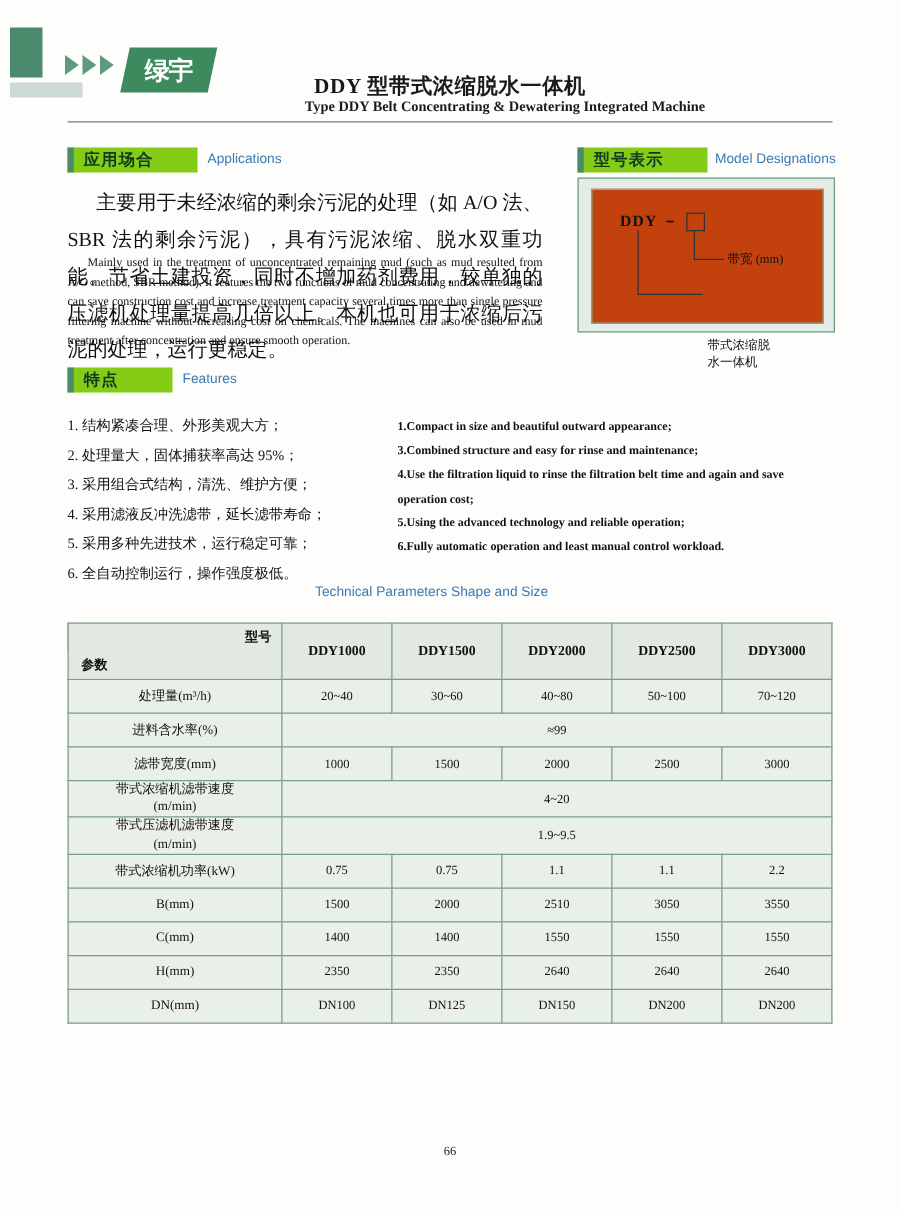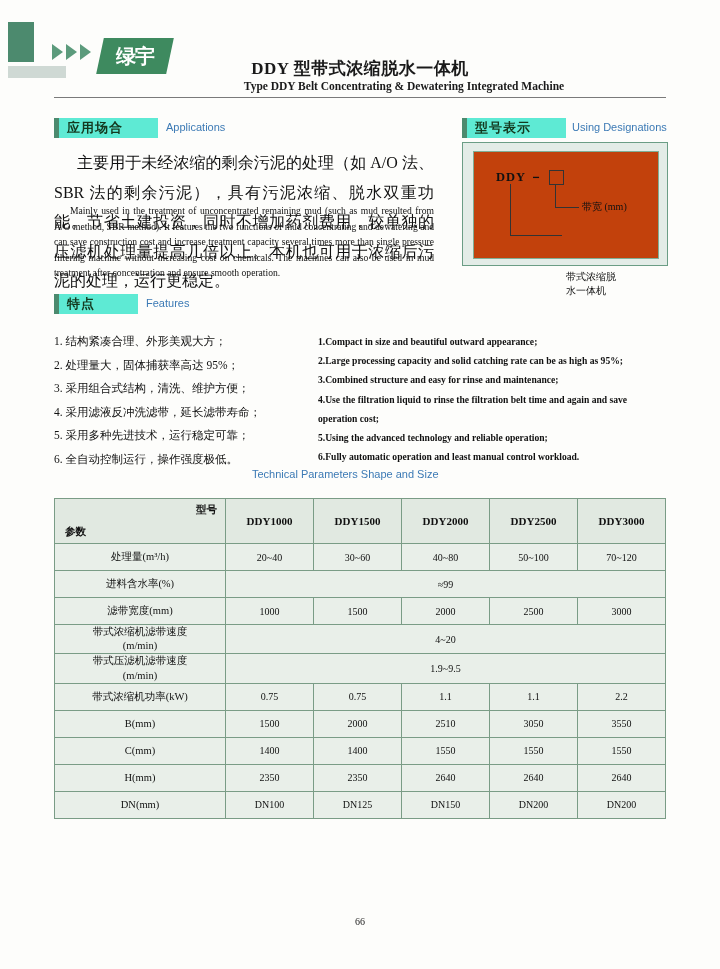--- a/index.html
+++ b/index.html
@@ -108,21 +108,21 @@
     top: 97px;
     width: 612px;
     height: 1px;
     background: #7a7a7a;
   }
 
   
   .sec-tag {
     position: absolute;
     height: 20px;
-    background: #5eead4;
+    background: #84cc16;
     border-left: 5px solid #4c8a6e;
     display: flex;
     align-items: center;
     padding: 0 10px 0 8px;
     box-sizing: border-box;
   }
   .sec-tag .zh {
     font-size: 13px;
     font-weight: bold;
     color: #14391f;
@@ -364,21 +364,21 @@
   <div class="sec-tag" id="applications-tag">
     <span class="zh">应用场合</span>
   </div>
   <div class="sec-en" id="applications-en">Applications</div>
   <div class="body-zh" id="app-zh">主要用于未经浓缩的剩余污泥的处理（如 A/O 法、SBR 法的剩余污泥），具有污泥浓缩、脱水双重功能。节省土建投资，同时不增加药剂费用，较单独的压滤机处理量提高几倍以上。本机也可用于浓缩后污泥的处理，运行更稳定。</div>
   <div class="body-en" id="app-en">Mainly used in the treatment of unconcentrated remaining mud (such as mud resulted from A/O method, SBR method). It features the two functions of  mud concentrating and dewatering and can save construction cost and increase treatment capacity several times more than single pressure filtering machine without increasing cost on chemicals. The machines can also be used in mud treatment after concentration and ensure smooth operation.</div>
 
   <div class="sec-tag" id="model-tag">
     <span class="zh">型号表示</span>
   </div>
-  <div class="sec-en" id="model-en">Using Designations</div>
+  <div class="sec-en" id="model-en">Model Designations</div>
   <div class="model-panel">
     <div class="model-inner">
       <div class="model-code">DDY －</div>
       <div class="model-box"></div>
       <div class="lead-v1"></div>
       <div class="lead-h1"></div>
       <div class="lead-v2"></div>
       <div class="lead-h2"></div>
       <div class="model-lbl1">带宽 (mm)</div>
       <div class="model-lbl2">带式浓缩脱<br>水一体机</div>
@@ -392,21 +392,20 @@
   <div id="feat-zh">
       <div>1. 结构紧凑合理、外形美观大方；</div>
       <div>2. 处理量大，固体捕获率高达 95%；</div>
       <div>3. 采用组合式结构，清洗、维护方便；</div>
       <div>4. 采用滤液反冲洗滤带，延长滤带寿命；</div>
       <div>5. 采用多种先进技术，运行稳定可靠；</div>
       <div>6. 全自动控制运行，操作强度极低。</div>
     </div>
   <div id="feat-en">
       <div>1.Compact in size and beautiful outward appearance;</div>
-      <div>2.Large processing capacity and solid catching rate can be as high as 95%;</div>
       <div>3.Combined structure and easy for rinse and maintenance;</div>
       <div>4.Use the filtration liquid to rinse the filtration belt time and again and save operation cost;</div>
       <div>5.Using the advanced technology and reliable operation;</div>
       <div>6.Fully automatic operation and least manual control workload.</div>
     </div>
 
   <div class="sec-tag" id="tech-tag">
     <span class="zh">技术性能参数及外形尺寸表</span>
   </div>
   <div class="sec-en" id="tech-en">Technical Parameters Shape and Size</div>

